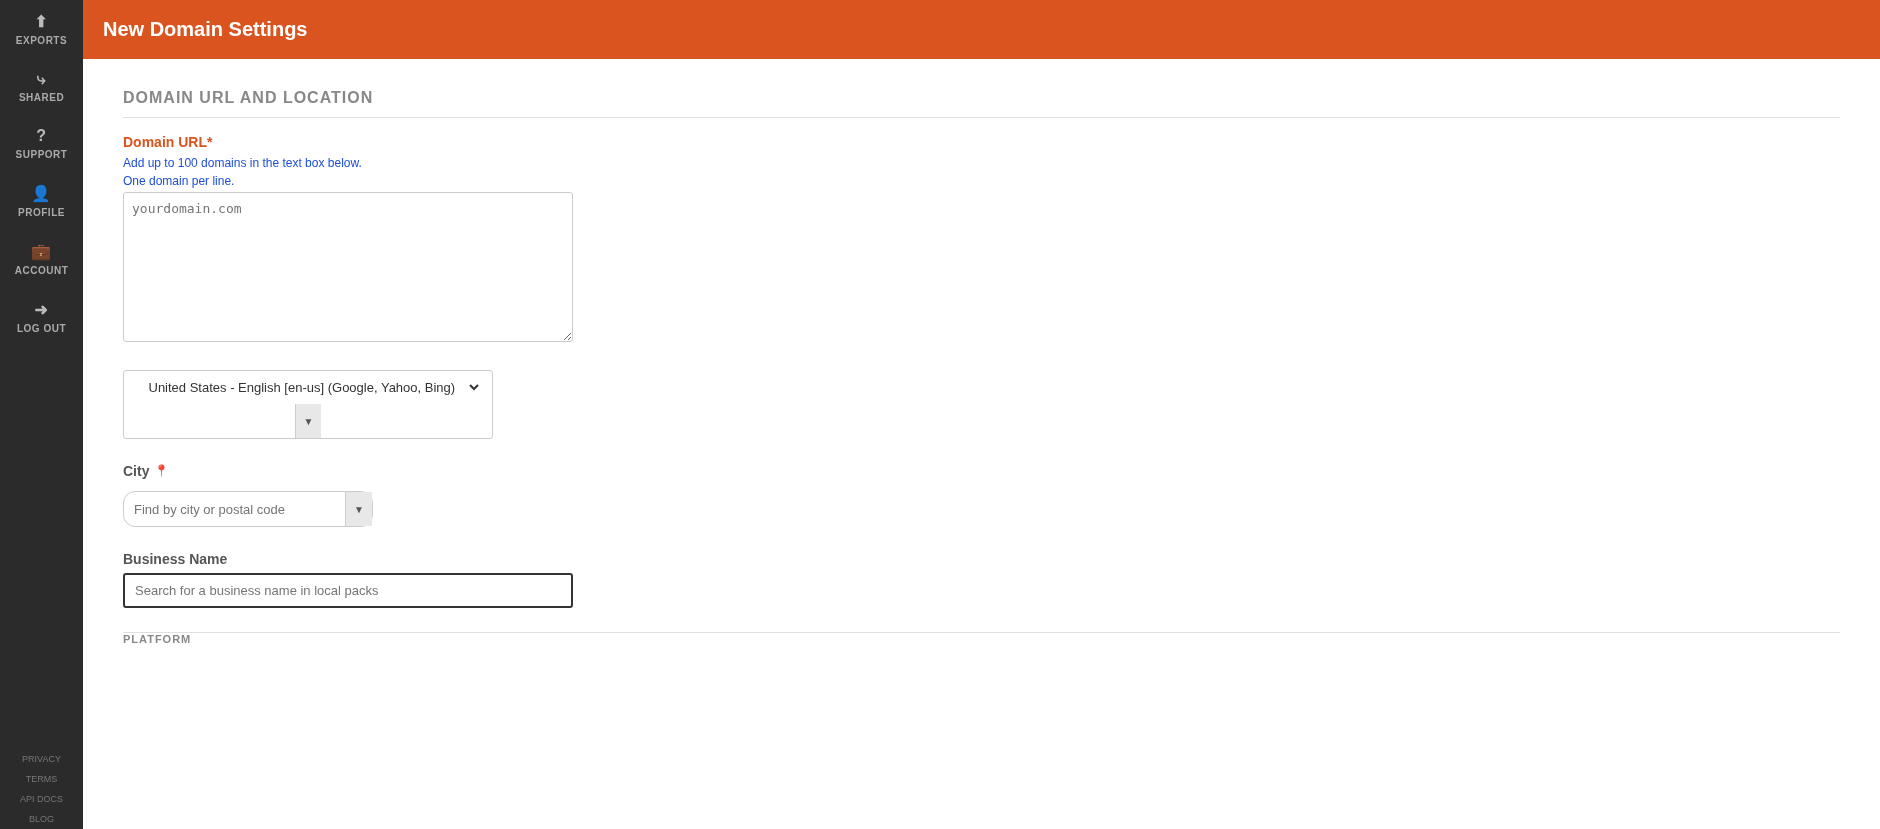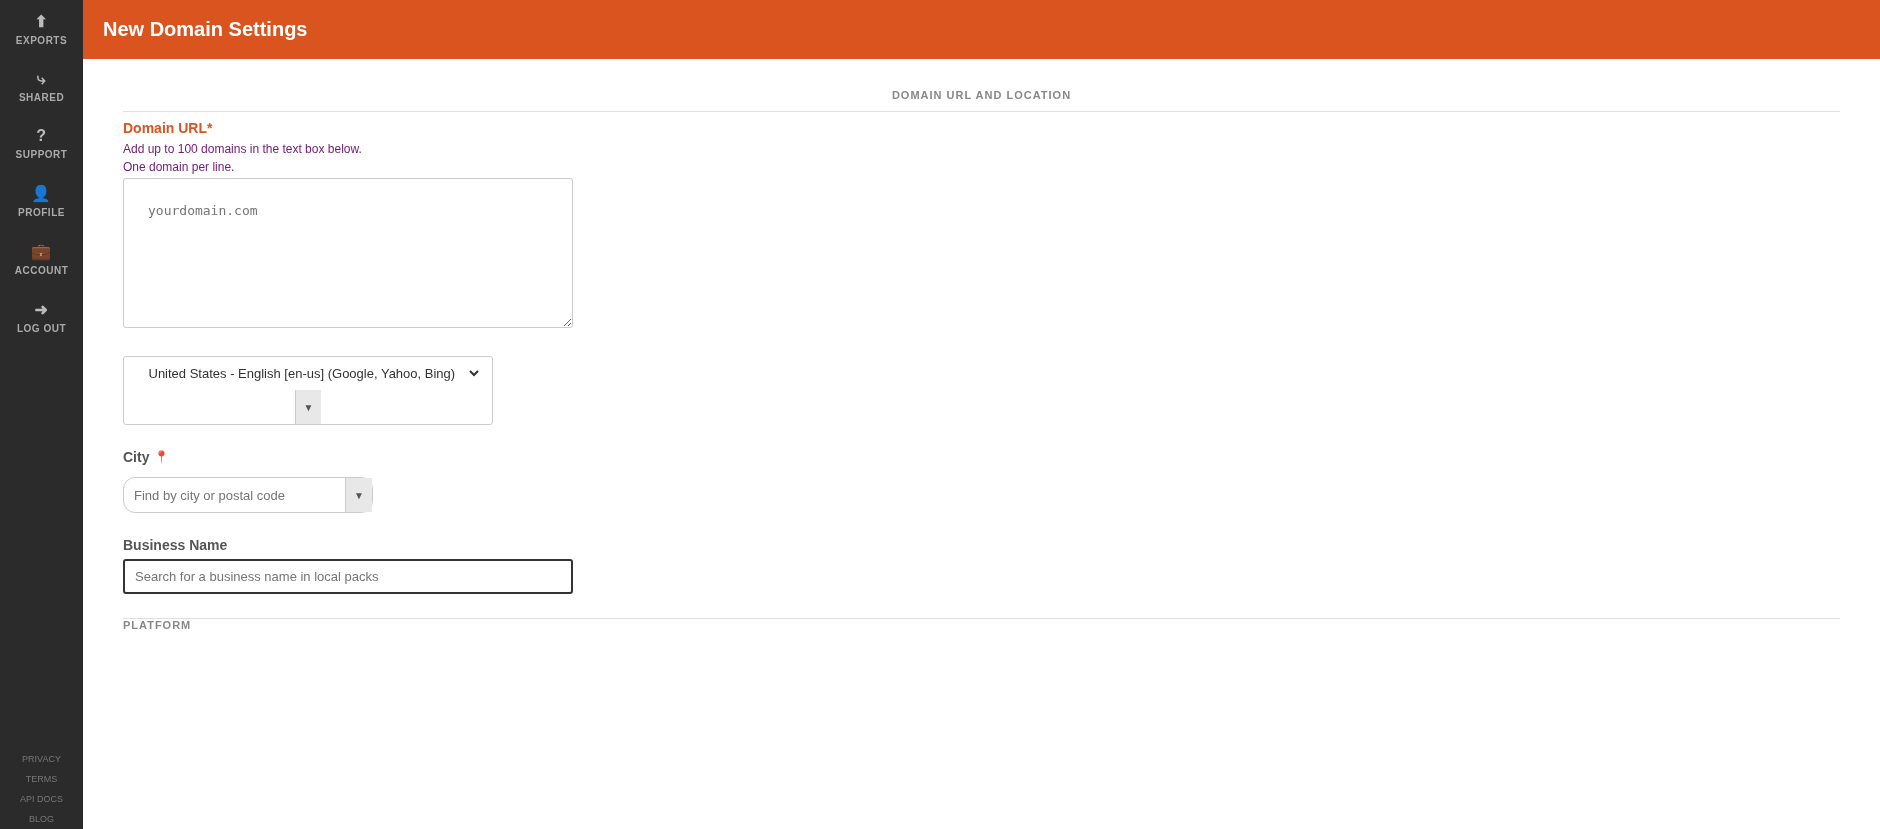--- a/index.html
+++ b/index.html
@@ -70,53 +70,52 @@
 
     
     .content-area {
       background: #fff;
       margin: 0;
       padding: 30px 40px;
       flex: 1;
     }
 
     .section-title {
-      font-size: 11px;
+      font-size: 16px;
       font-weight: bold;
       color: #888;
       letter-spacing: 1px;
       text-transform: uppercase;
       border-bottom: 1px solid #e0e0e0;
       padding-bottom: 10px;
-      margin-bottom: 8px;
-      text-align: center;
+      margin-bottom: 16px;
     }
 
     .field-label {
       font-size: 14px;
       font-weight: bold;
       color: #d9541e;
       margin-bottom: 6px;
     }
     .field-label span.required {
       color: #d9541e;
     }
 
     .field-hint {
       font-size: 12px;
-      color: #701a75;
+      color: #1d4ed8;
       margin-bottom: 4px;
     }
 
     .domain-textarea {
       width: 450px;
       height: 150px;
       border: 1px solid #ccc;
       border-radius: 3px;
-      padding: 24px;
+      padding: 8px;
       font-size: 13px;
       color: #999;
       resize: vertical;
       outline: none;
     }
 
     .field-group {
       margin-bottom: 24px;
     }
 

